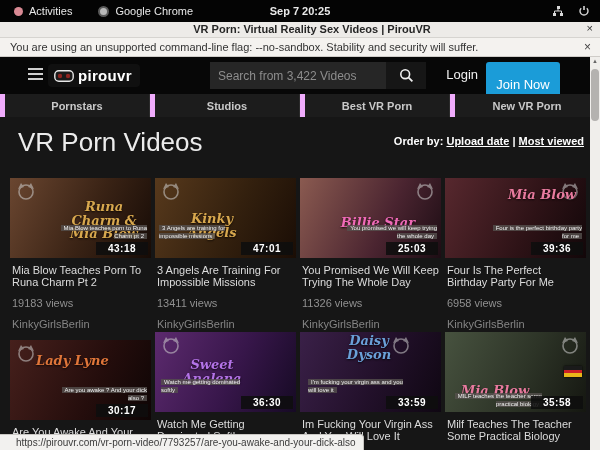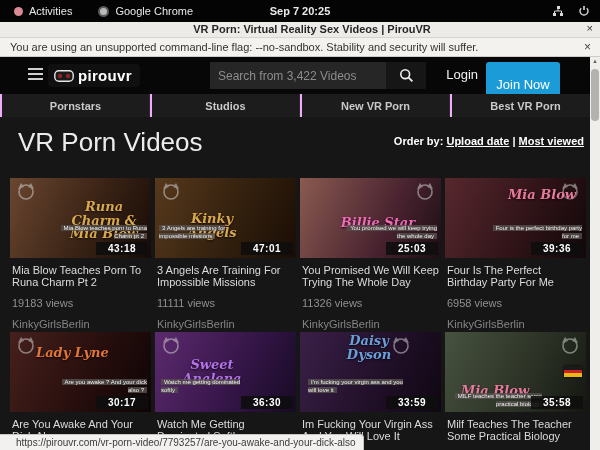--- a/index.html
+++ b/index.html
@@ -51,37 +51,37 @@
   .search-box::placeholder { color:#8d8d8d; }
   .search-btn { position:absolute; left:386px; top:5px; width:40px; height:27px; background:#161616;
     border:none; cursor:pointer; display:flex; align-items:center; justify-content:center; }
   .login-link { position:absolute; right:112px; top:10px; color:#f0f0f0; font-size:13px; cursor:pointer; }
   .join-btn { position:absolute; right:30px; top:5px; width:74px; height:44px; background:#1b9cd8; color:#fff;
     border:none; border-radius:3px; font-size:13px; cursor:pointer; font-family:"Liberation Sans",sans-serif; }
 
   
   .nav { position:absolute; top:37px; left:0; width:600px; height:23px; background:#1c1c1c; display:flex; }
   .nav-item { flex:1; display:flex; align-items:center; justify-content:center; font-size:11px; font-weight:bold;
-    color:#c9c9c9; border-right:1px solid #2b2b2b; border-left:2px solid #f0abfc; cursor:pointer; }
+    color:#c9c9c9; border-right:1px solid #2b2b2b; border-left:5px solid #f0abfc; cursor:pointer; }
 
   
   .page-heading { position:absolute; left:18px; top:70px; font-size:26px; font-weight:400; color:#ececec; }
   .order-by { position:absolute; right:16px; top:78px; font-size:11px; font-weight:bold; color:#fff; }
   .order-by a { color:#fff; text-decoration:underline; cursor:pointer; }
 
   
   .grid { position:absolute; left:10px; top:121px; width:576px; display:grid;
     grid-template-columns:repeat(4,1fr); column-gap:4px; row-gap:0; }
   .card { height:154px; position:relative; }
   .thumb { position:relative; width:100%; height:80px; overflow:hidden; cursor:pointer; }
   .g1 { background:linear-gradient(115deg,#6a4630 0%,#3a2315 55%,#160b06 100%); }
   .g2 { background:linear-gradient(115deg,#57391c 0%,#33200e 55%,#1a0d05 100%); }
   .g3 { background:linear-gradient(115deg,#8a5a50 0%,#4a2430 60%,#1d0d14 100%); }
   .g4 { background:linear-gradient(115deg,#57282e 0%,#2d1216 60%,#120709 100%); }
-  .g5 { background:linear-gradient(115deg,#46201c 0%,#240d0c 60%,#0e0505 100%); }
+  .g5 { background:linear-gradient(115deg,#46201c 0%,#240d0c 60%,#0e0505 100%);margin-top:8px; }
   .g6 { background:linear-gradient(115deg,#5c2a6e 0%,#37164a 55%,#160a24 100%); }
   .g7 { background:linear-gradient(115deg,#3a2048 0%,#22102a 55%,#0f0712 100%); }
   .g8 { background:linear-gradient(115deg,#47523f 0%,#2d3427 55%,#151711 100%); }
   .overlay-name { position:absolute; top:22px; right:8px; max-width:78px; text-align:center;
     font-family:"DejaVu Serif",serif; font-style:italic; font-weight:bold; font-size:13px; line-height:1.05;
     text-shadow:0 1px 2px rgba(0,0,0,.8); }
   .caption { position:absolute; right:4px; bottom:18px; max-width:95px; text-align:right;
     font-size:6px; line-height:8px; color:#f2f2f2; }
   .caption span { background:rgba(85,80,78,.8); padding:0 3px; }
   .duration { position:absolute; right:3px; bottom:3px; background:rgba(14,14,14,.88); color:#fff;
@@ -170,22 +170,22 @@
           <path d="M9.6 9.6 L13.4 13.4" stroke="#f0f0f0" stroke-width="1.8"></path>
         </svg>
       </button>
       <span class="login-link">Login</span>
       <button class="join-btn">Join Now</button>
     </div>
 
     <div class="nav">
       <div class="nav-item">Pornstars</div>
       <div class="nav-item">Studios</div>
+      <div class="nav-item">Best VR Porn</div>
       <div class="nav-item">New VR Porn</div>
-      <div class="nav-item">Best VR Porn</div>
     </div>
 
     <h1 class="page-heading">VR Porn Videos</h1>
     <div class="order-by">
       <span>Order by:</span>
       <a>Upload date</a><span> | </span><a>Most viewed</a>
     </div>
 
     <div class="grid">
 
@@ -208,21 +208,21 @@
         <div class="thumb g2">
           <svg class="watermark" width="20" height="17" viewBox="0 0 20 17">
               <path d="M2 6 L5 0 L8 4 Z M18 6 L15 0 L12 4 Z" fill="#cfcfcf"></path>
               <circle cx="10" cy="9" r="7" fill="none" stroke="#cfcfcf" stroke-width="1.6"></circle>
             </svg>
           <div class="overlay-name" style="right: auto; left: 18px; top: 34px; color: rgb(216, 168, 78);">Kinky Angels</div>
           <div class="caption" style="right:auto;left:4px;text-align:left;"><span>3 Angels are training for impossible missions</span></div>
           <div class="duration">47:01</div>
         </div>
         <div class="v-title">3 Angels Are Training For Impossible Missions</div>
-        <div class="v-views">11111 views</div>
+        <div class="v-views">13411 views</div>
         <div class="v-studio">KinkyGirlsBerlin</div>
       </div>
 
       <div class="card">
         <div class="thumb g3">
           <svg class="watermark" width="20" height="17" viewBox="0 0 20 17">
               <path d="M2 6 L5 0 L8 4 Z M18 6 L15 0 L12 4 Z" fill="#cfcfcf"></path>
               <circle cx="10" cy="9" r="7" fill="none" stroke="#cfcfcf" stroke-width="1.6"></circle>
             </svg>
           <div class="overlay-name" style="top: 38px; right: 26px; color: rgb(240, 106, 184);">Billie Star</div>

